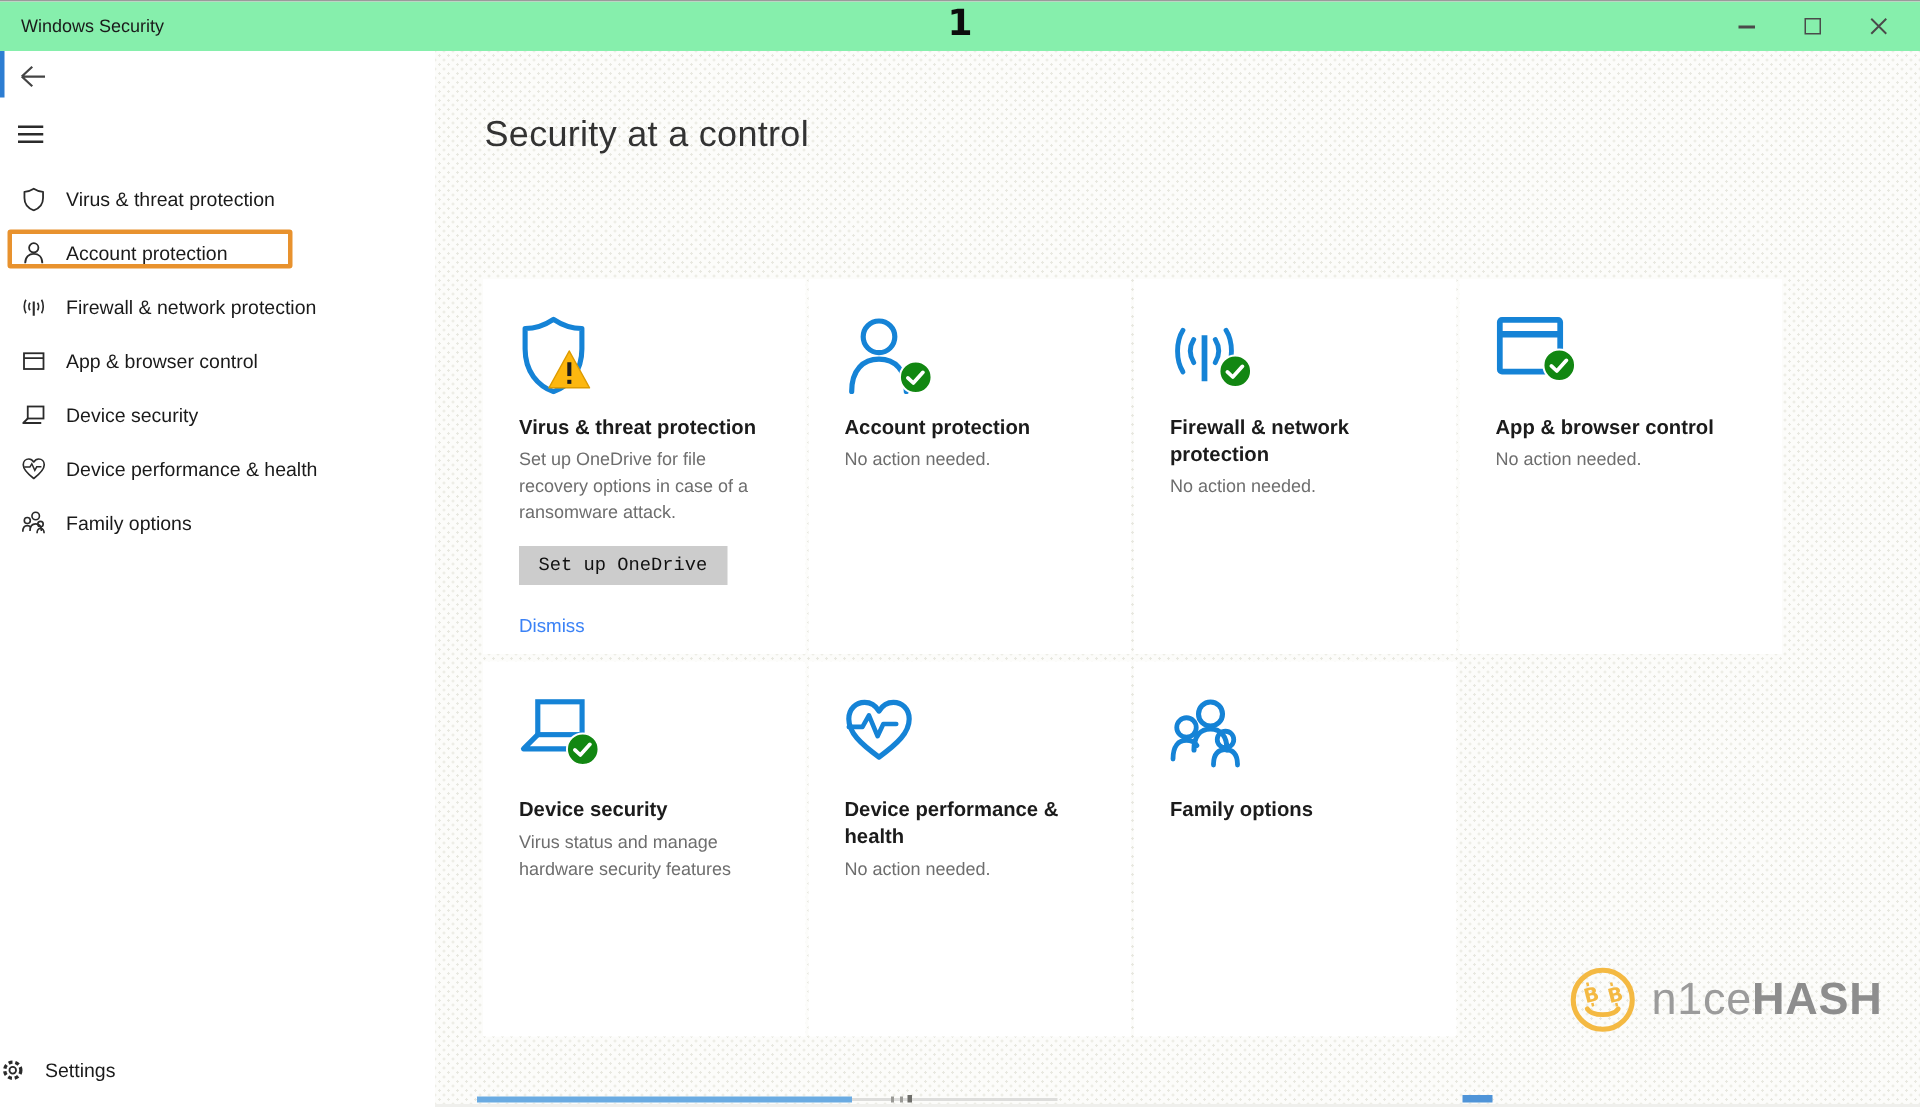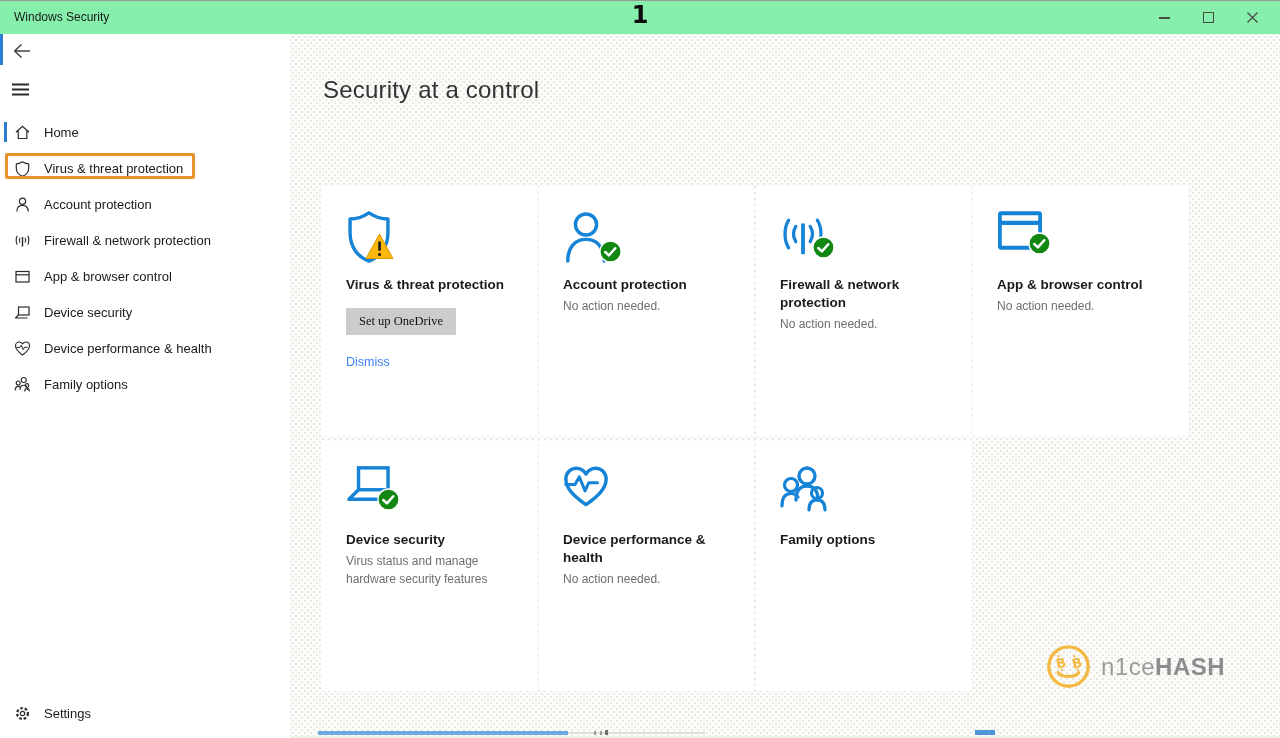--- a/index.html
+++ b/index.html
@@ -26,21 +26,21 @@
   .edge-accent { position:absolute; left:0; top:33px; width:3px; height:31px; background:#2d7dd2; z-index:5; }
   .sidebar { position:absolute; left:0; top:33px; width:290px; height:705px; background:#fff; z-index:2; }
   .back-btn { position:absolute; left:8px; top:4px; width:28px; height:26px; display:flex; align-items:center; justify-content:center; }
   .menu-btn { position:absolute; left:8px; top:44px; width:24px; height:22px; display:flex; align-items:center; justify-content:center; }
   .nav-list { position:absolute; left:0; top:80px; width:290px; }
   .nav-item { position:relative; height:36px; display:flex; align-items:center; padding-left:14px; cursor:default; }
   .nav-item .ico { width:17px; height:17px; flex:0 0 17px; display:flex; align-items:center; justify-content:center; }
   .nav-item .lbl { margin-left:13px; font-size:13px; color:#1a1a1a; white-space:nowrap; }
   .sel-accent { position:absolute; left:4px; top:8px; width:3px; height:20px; background:#2d7dd2; }
   .callout-box { position:absolute; left:5px; top:119px; width:190px; height:26px; border:3px solid #e8922e; border-radius:2px; pointer-events:none; z-index:6; }
-  .settings-item { position:absolute; left:0; top:661px; width:290px; height:36px; display:flex; align-items:center; padding-left:14px; }
+  .settings-item { position:absolute; left:0; top:661px; width:290px; height:36px; display:flex; align-items:center; }
   .settings-item .ico { width:17px; height:17px; flex:0 0 17px; display:flex; align-items:center; justify-content:center;}
   .settings-item .lbl { margin-left:13px; font-size:13px; }
 
   
   .main-panel {
     position:absolute; left:290px; top:33px; width:990px; height:705px;
     background-color:#fcfcfa;
     background-image: radial-gradient(circle, #e8e8e0 0.8px, transparent 0.95px),
                       radial-gradient(circle, #e8e8e0 0.8px, transparent 0.95px);
     background-size:6px 6px; background-position:0 0, 3px 3px;
@@ -52,26 +52,26 @@
     position:absolute; left:32px; top:152px;
     display:grid; grid-template-columns:repeat(4, 215px); grid-template-rows:250px 250px;
     column-gap:2px; row-gap:5px;
   }
   .card { background:#fff; padding:24px; position:relative; }
   .icon-wrap { position:relative; width:56px; height:58px; }
   .badge { position:absolute; right:-3px; bottom:5px; }
   .tri-overlay { position:absolute; left:18px; top:22px; }
   .card-title { margin-top:8px; font-size:13.5px; font-weight:700; color:#1b1b1b; line-height:1.35; }
   .card-desc { margin-top:4px; font-size:12px; color:#6e6e6e; line-height:1.45; max-width:167px; }
-  .card-btn { display:inline-block; margin-top:14px; padding:6px 13px; background:#cccccc; border:none; font-size:12.5px; color:#111; font-family:Liberation Serif, serif; cursor:pointer; }
+  .card-btn { display:inline-block; margin-top:14px; padding:6px 13px; background:#cccccc; border:none; font-size:12.5px; color:#111; font-family:Liberation Mono, monospace; cursor:pointer; }
   .card-link { display:inline-block; margin-top:20px; font-size:12.5px; color:#3b82f6; cursor:pointer; }
 
   
   .watermark { position:absolute; left:756px; top:610px; display:flex; align-items:center; gap:10px; }
-  .wm-text { font-size:24px; color:#9b9b9b; letter-spacing:0.5px; }
+  .wm-text { font-size:30px; color:#9b9b9b; letter-spacing:0.5px; }
   .wm-bold { font-weight:700; color:#8d8d8d; }
 
   
   .progress-blue { position:absolute; left:318px; top:730px; width:250px; height:4px; background:#6aabe2; z-index:8; }
   .progress-track { position:absolute; left:568px; top:731px; width:137px; height:2px; background:#dddddb; z-index:8; }
   .tickA { position:absolute; left:594px; top:730px; width:2px; height:4px; background:#9a9a96; z-index:9; }
   .tickB { position:absolute; left:600px; top:730px; width:2px; height:4px; background:#9a9a96; z-index:9; }
   .tickC { position:absolute; left:605px; top:729px; width:3px; height:5px; background:#6f6f6b; z-index:9; }
   .progress-chip { position:absolute; left:975px; top:729px; width:20px; height:5px; background:#4f94d8; z-index:8; }
   .bottom-strip { position:absolute; left:0; bottom:0; width:1280px; height:2px; background:#efefec; }
@@ -108,29 +108,20 @@
     </svg>
   </div>
   <div class="menu-btn">
     <svg width="17" height="13" viewBox="0 0 17 13">
       <path d="M0 1.5 H17 M0 6.5 H17 M0 11.5 H17" stroke="#2b2b2b" stroke-width="1.8"></path>
     </svg>
   </div>
 
   <div class="nav-list">
     <div class="nav-item">
-      <span class="sel-accent"></span>
-      <span class="ico">
-        <svg width="17" height="17" viewBox="0 0 17 17">
-            <path d="M2 8.2 L8.5 2.2 L15 8.2 M4.2 6.6 V14.5 H12.8 V6.6" fill="none" stroke="#2b2b2b" stroke-width="1.2"></path>
-          </svg>
-      </span>
-      <span class="lbl">Home</span>
-    </div>
-    <div class="nav-item">
       <span class="ico">
         <svg width="17" height="17" viewBox="0 0 17 17">
             <path d="M8.5 1.8 C6.6 3 4.2 3.9 2.3 3.9 L2.3 8 C2.3 12.2 5 15 8.5 16.2 C12 15 14.7 12.2 14.7 8 L14.7 3.9 C12.8 3.9 10.4 3 8.5 1.8 Z" fill="none" stroke="#2b2b2b" stroke-width="1.2" stroke-linejoin="round"></path>
           </svg>
       </span>
       <span class="lbl">Virus &amp; threat protection</span>
     </div>
     <div class="nav-item">
       <span class="ico">
         <svg width="17" height="17" viewBox="0 0 17 17">
@@ -216,20 +207,21 @@
         </svg>
         <span class="tri-overlay">
           <svg width="31" height="29" viewBox="0 0 31 29">
             <path d="M15.5 2 L29 26.5 H2 Z" fill="#fdb70f" stroke="#dd9b00" stroke-width="1" stroke-linejoin="round"></path>
             <rect x="14.2" y="9.5" width="2.7" height="9.2" fill="#1c1c1c"></rect>
             <rect x="14.2" y="21.2" width="2.7" height="2.7" fill="#1c1c1c"></rect>
           </svg>
         </span>
       </div>
       <div class="card-title">Virus &amp; threat protection</div>
+      <div class="card-desc">Set up OneDrive for file recovery options in case of a ransomware attack.</div>
       <button class="card-btn">Set up OneDrive</button>
       <br>
       <span class="card-link">Dismiss</span>
     </div>
 
     <div class="card">
       <div class="icon-wrap">
         <svg width="46" height="54" viewBox="0 0 48 56">
           <circle cx="24" cy="15" r="11" fill="none" stroke="#1583d6" stroke-width="3.6"></circle>
           <path d="M5 53 C5 38 13 30.5 24 30.5 C35 30.5 43 38 43 53" fill="none" stroke="#1583d6" stroke-width="3.6" stroke-linecap="round"></path>

